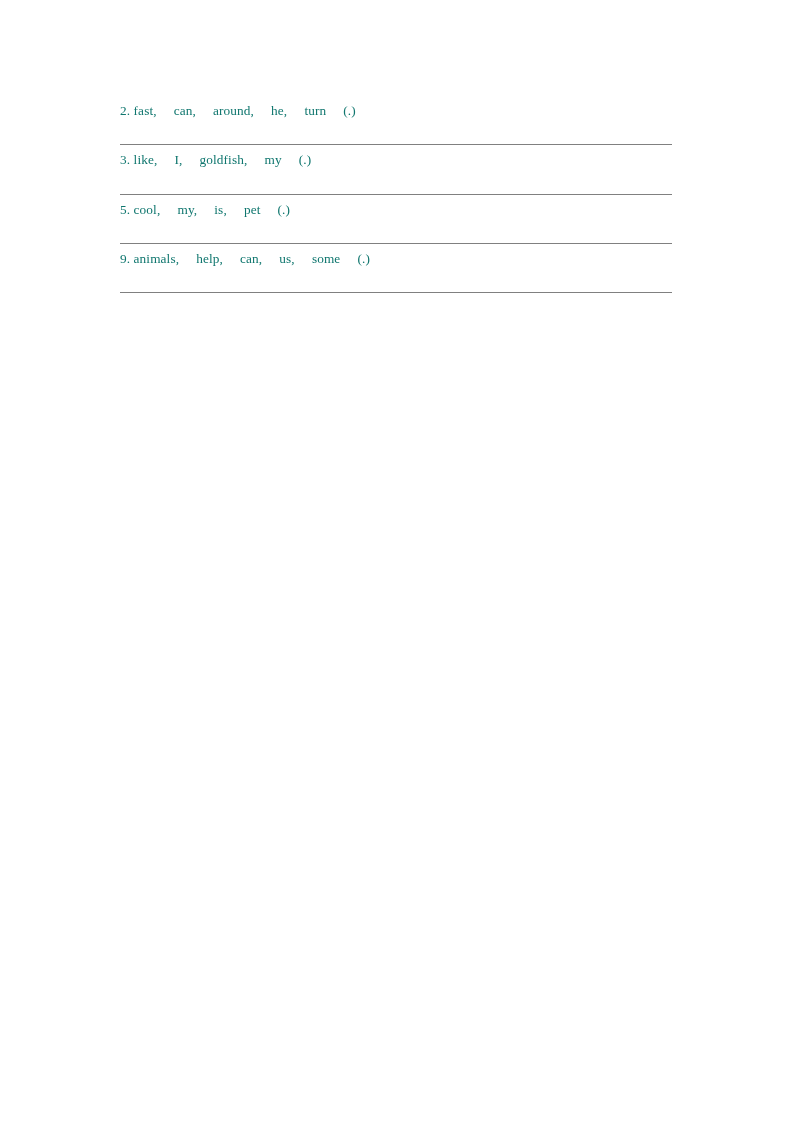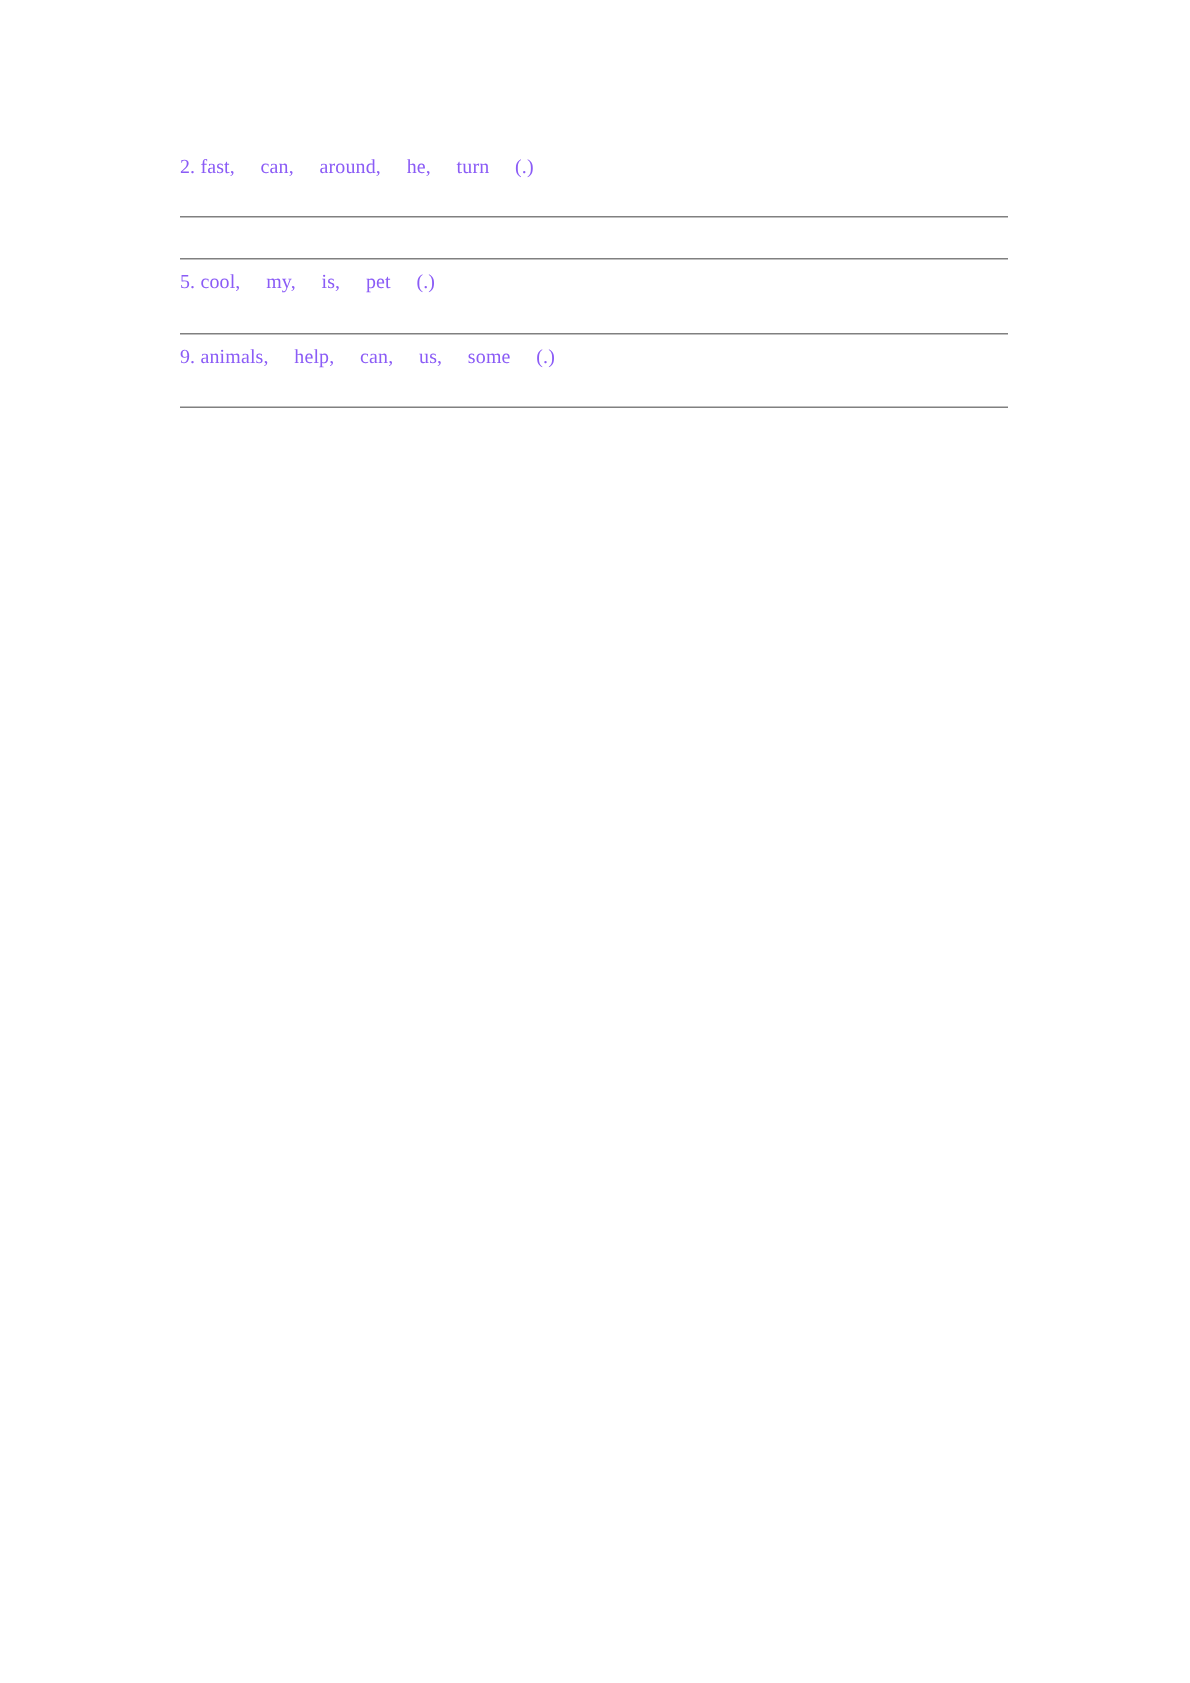--- a/index.html
+++ b/index.html
@@ -25,21 +25,21 @@
     width: 552px;
   }
   .exercise-item {
     position: relative;
     width: 100%;
   }
   .item-line {
     font-family: "Liberation Serif", "DejaVu Serif", serif;
     font-size: 13.3px;
     line-height: 1;
-    color: #8b5cf6;
+    color: #0f766e;
     white-space: pre;
     padding-top: 8px;
     padding-bottom: 0;
     letter-spacing: 0.1px;
   }
   .answer-rule {
     width: 552px;
     height: 1px;
     background: #808080;
     border: 0;
@@ -59,20 +59,21 @@
 
   <div class="exercise-list">
 
     <div class="exercise-item">
       <div class="item-line">2. fast,     can,     around,     he,     turn     (.)</div>
       <div class="gap-after-text"></div>
       <div class="answer-rule"></div>
     </div>
 
     <div class="exercise-item">
+      <div class="item-line">3. like,     I,     goldfish,     my     (.)</div>
       <div class="gap-after-text"></div>
       <div class="answer-rule"></div>
     </div>
 
     <div class="exercise-item">
       <div class="item-line">5. cool,     my,     is,     pet     (.)</div>
       <div class="gap-after-text"></div>
       <div class="answer-rule"></div>
     </div>
 

